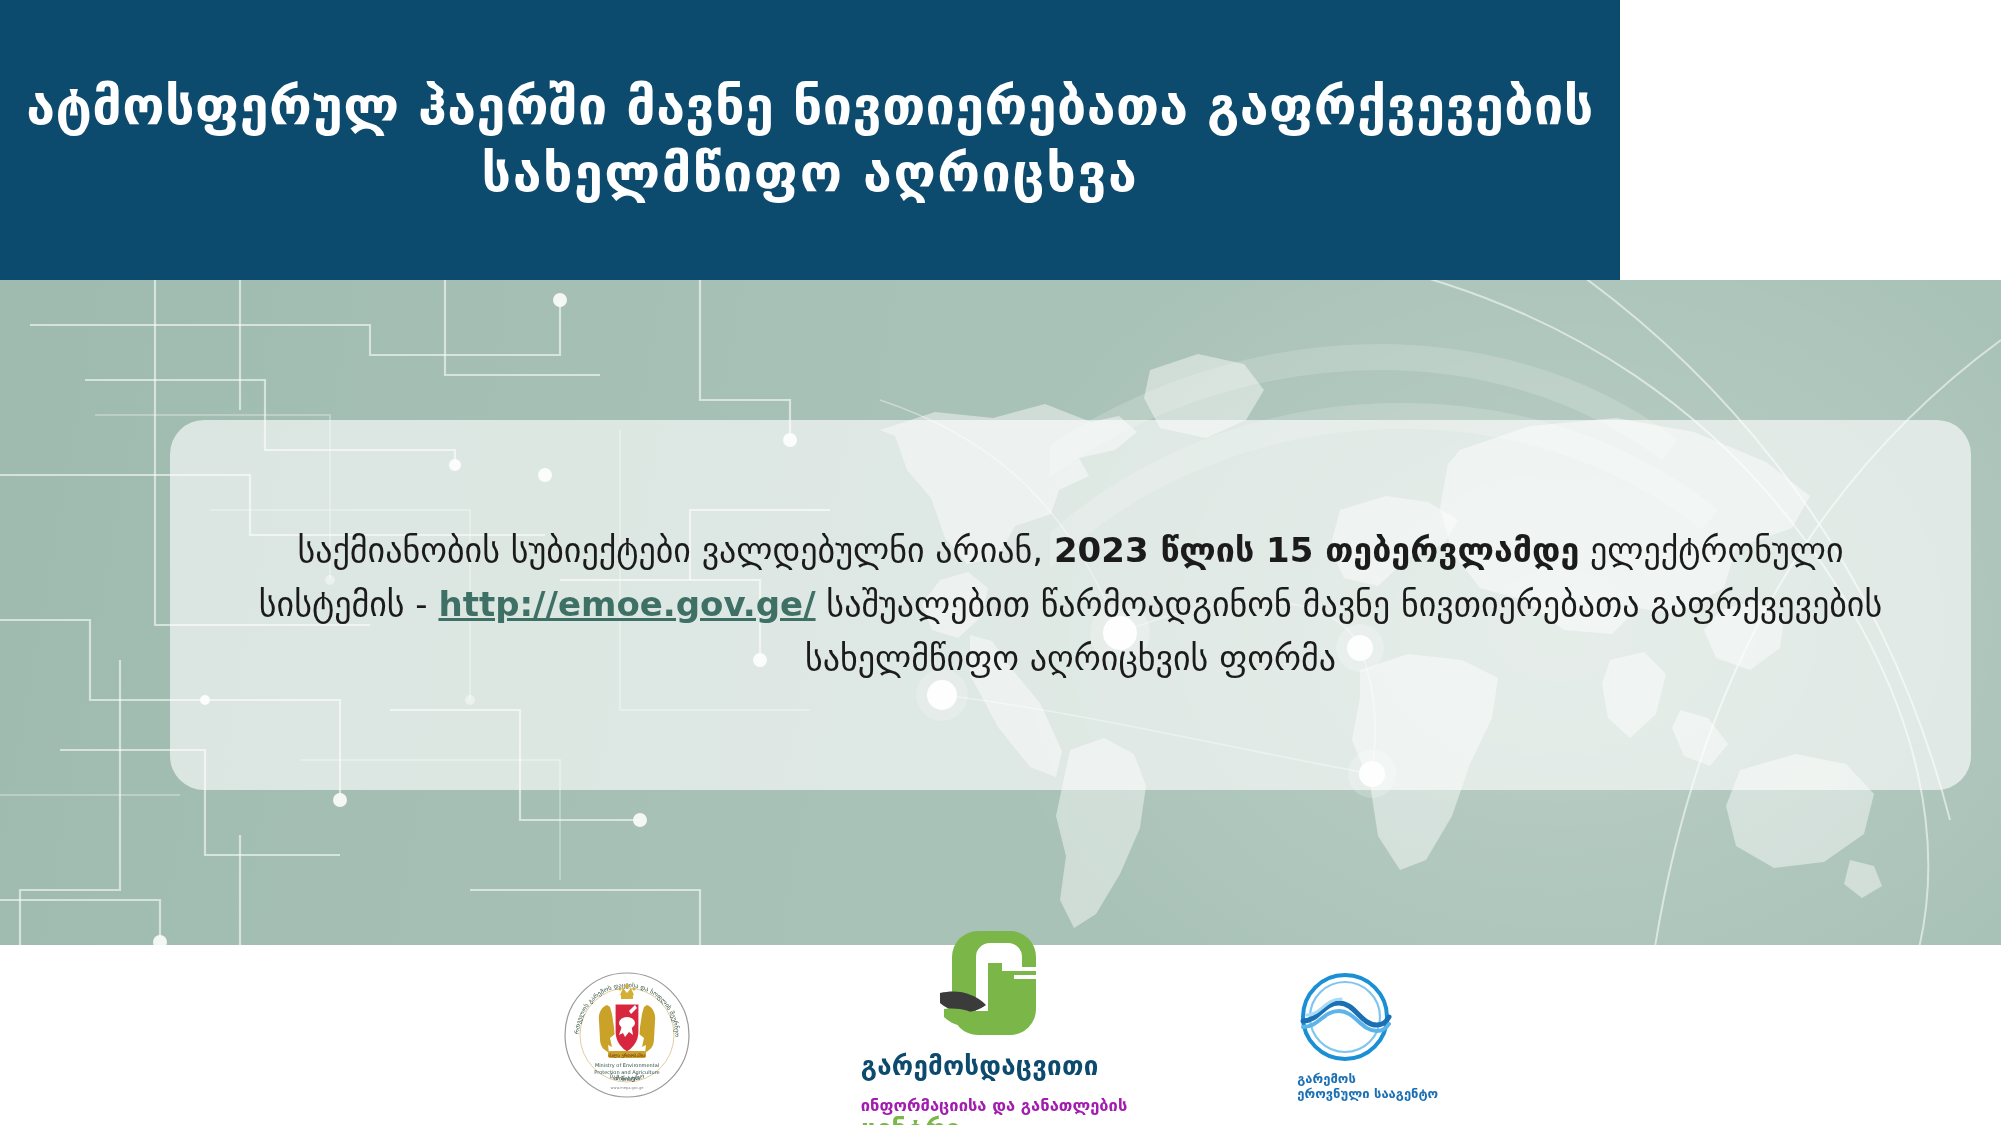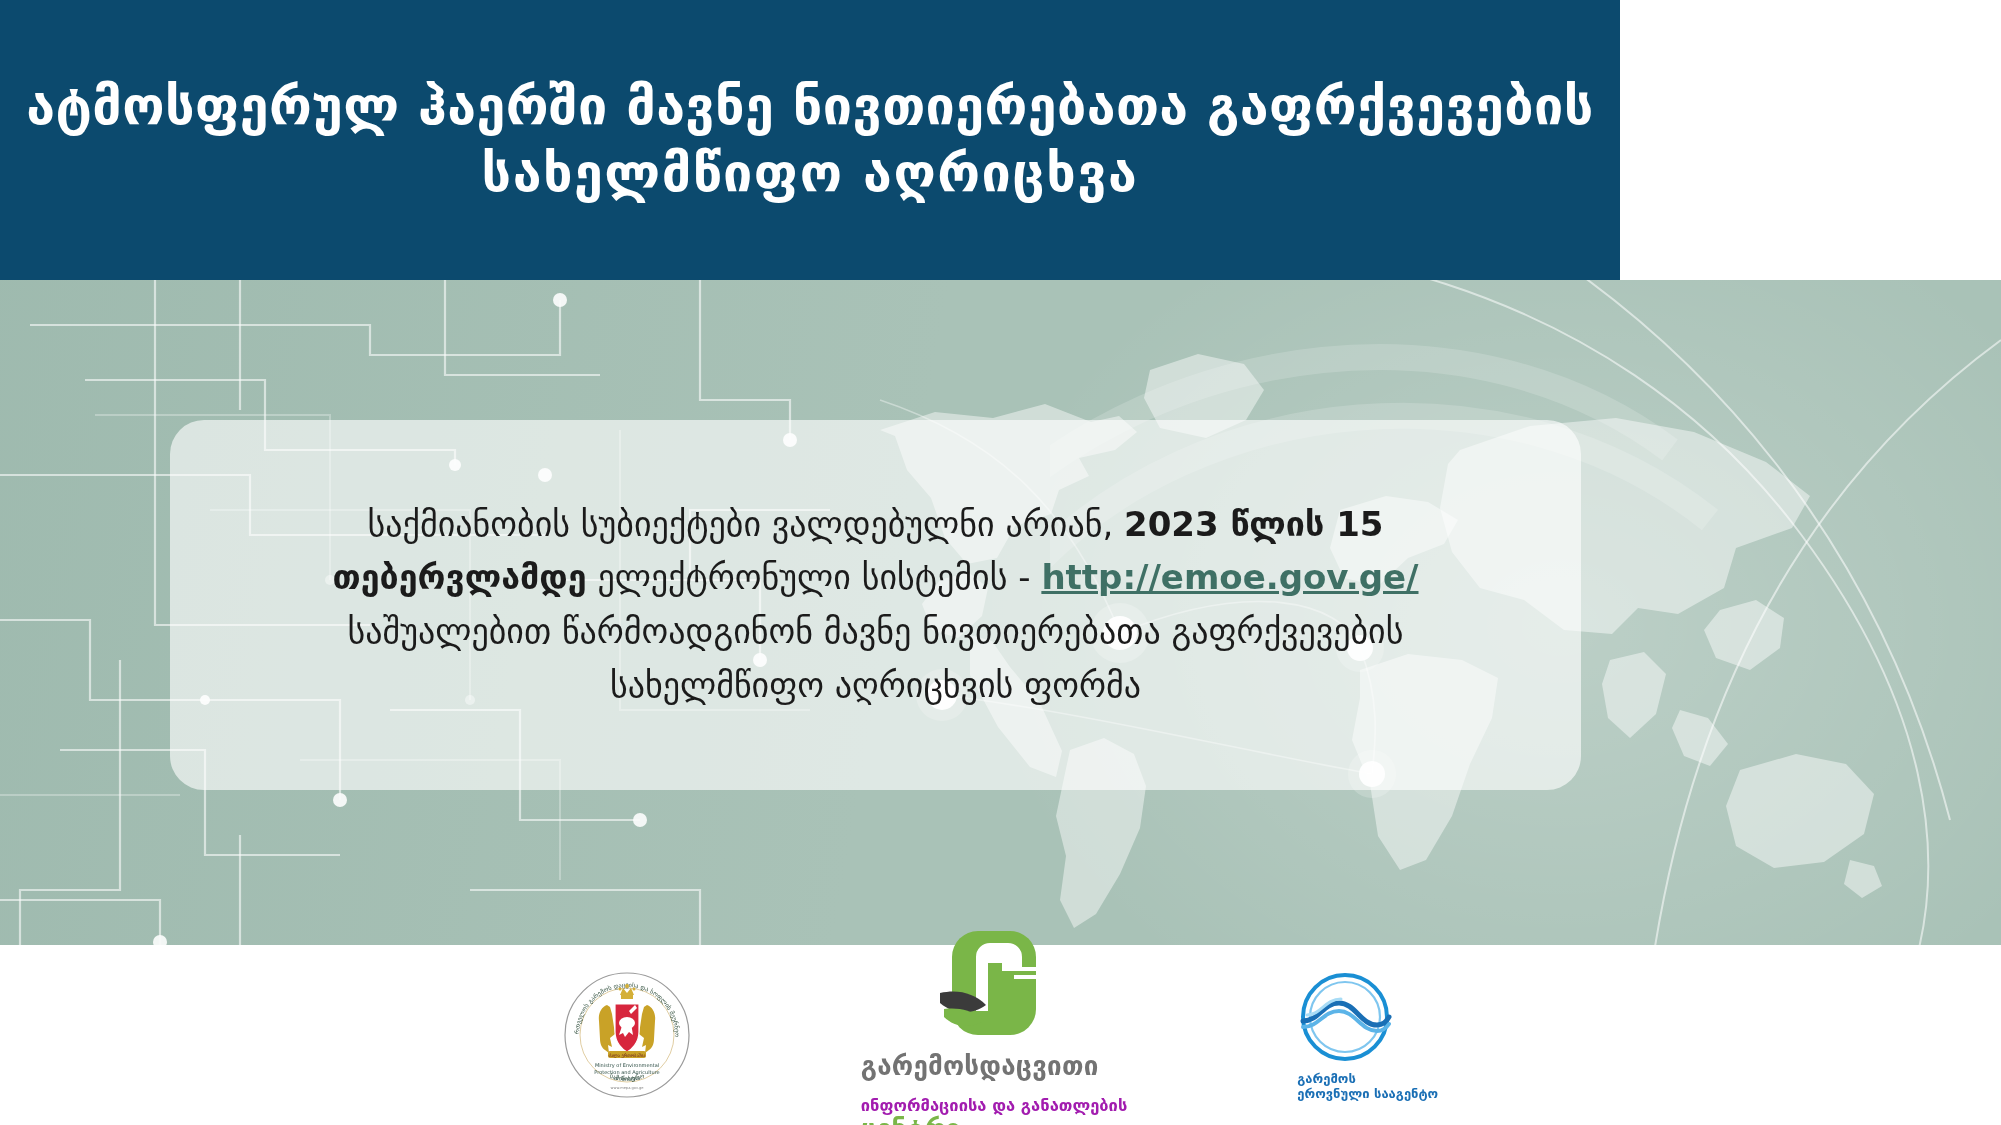--- a/index.html
+++ b/index.html
@@ -54,21 +54,21 @@
   .circuit { position:absolute; left:0; top:0; width:900px; height:665px; opacity:0.95; }
   
   .worldmap { position:absolute; left:820px; top:0; width:1181px; height:665px; }
   
   .arcs { position:absolute; left:1050px; top:-60px; width:951px; height:760px; }
 
   
   .card {
     position:absolute;
     left:170px; top:140px;
-    width:1411px; height:370px;
+    width:1801px; height:370px;
     background:rgba(255,255,255,0.62);
     border-radius:34px;
     z-index:20;
     display:flex; align-items:center; justify-content:center;
   }
   .card-text {
     text-align:center;
     color:#1b1b1b;
     font-size:34px;
     line-height:1.58;
@@ -87,21 +87,21 @@
     z-index:30;
   }
   .logo { display:flex; flex-direction:column; align-items:center; }
 
   
   .seal { position:relative; width:128px; height:128px; }
 
   
   .eiec { display:flex; align-items:center; gap:14px; }
   .eiec-text { display:flex; flex-direction:column; line-height:1.05; }
-  .eiec-t1 { font-size:26px; color:#737373; font-weight:700; letter-spacing:0.2px; }
+  .eiec-t1 { font-size:26px; color:#0c4a6e; font-weight:700; letter-spacing:0.2px; }
   .eiec-t2 { font-size:16.5px; color:#a21caf; font-weight:700; margin-top:17px; }
   .eiec-t3 { font-size:26px; color:#7ab648; font-weight:700; margin-top:1px; }
 
   
   .nea { display:flex; flex-direction:column; align-items:flex-start; }
   .nea-t1 { font-size:13px; color:#1a6fb5; font-weight:700; margin-top:6px; }
   .nea-t2 { font-size:13px; color:#1a6fb5; font-weight:700; margin-top:0; }
 </style>
 </head>
 <body>

